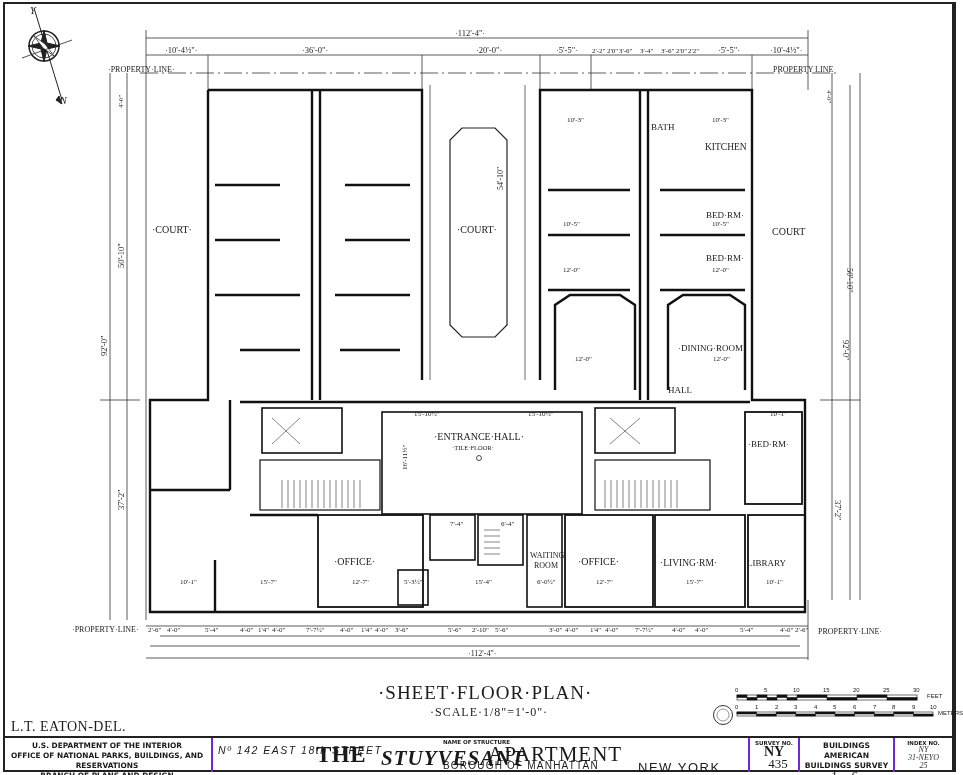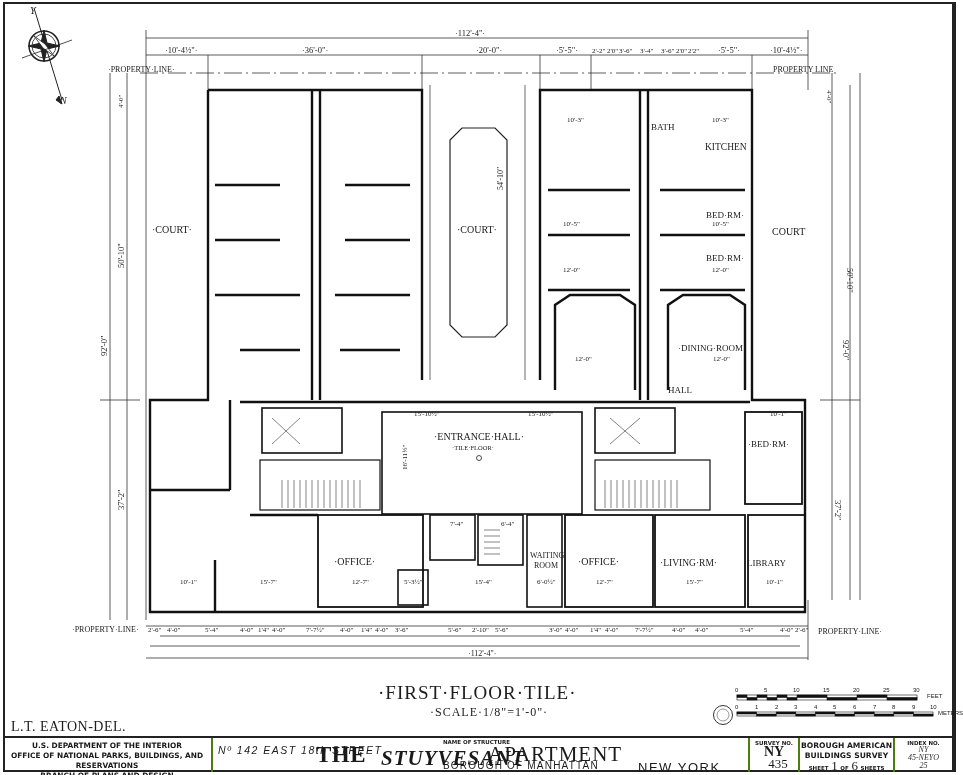--- a/index.html
+++ b/index.html
@@ -6,21 +6,21 @@
   body{width:963px;height:775px;position:relative;overflow:hidden;font-family:"Liberation Serif","DejaVu Serif",serif;color:#1a1a1a;}
   .sheet{position:absolute;left:0;top:0;width:963px;height:775px;}
   .frame{position:absolute;left:3px;top:2px;width:953px;height:770px;border:2px solid #222;border-right:4px solid #222;box-sizing:border-box;}
   svg.plan{position:absolute;left:0;top:0;}
   .plan text{font-family:"Liberation Serif","DejaVu Serif",serif;fill:#222;}
   .lbl{position:absolute;font-family:"Liberation Serif","DejaVu Serif",serif;color:#1d1d1d;white-space:nowrap;}
   .title-main{left:378px;top:682px;font-size:19px;letter-spacing:1px;}
   .title-scale{left:430px;top:705px;font-size:12px;letter-spacing:1px;}
   .delin{left:11px;top:719px;font-size:14px;letter-spacing:0.5px;font-family:"Liberation Serif",serif;}
   .tb{position:absolute;left:3px;top:736px;width:953px;height:36px;border-top:2px solid #222;display:flex;box-sizing:border-box;}
-  .tb .cell{border-right:2px solid #4d7c0f;box-sizing:border-box;position:relative;}
+  .tb .cell{border-right:2px solid #6d28d9;box-sizing:border-box;position:relative;}
   .agency{width:210px;text-align:center;font-family:"DejaVu Sans","Liberation Sans",sans-serif;font-weight:bold;font-size:7.4px;line-height:10px;padding-top:3px;}
   .name{width:537px;}
   .name .cap{position:absolute;left:230px;top:1px;font-family:"DejaVu Sans",sans-serif;font-weight:bold;font-size:5.5px;}
   .name .big1{position:absolute;left:103px;top:4px;font-size:23px;font-weight:bold;letter-spacing:0.5px;}
   .name .big2{position:absolute;left:168px;top:8px;font-size:21px;font-weight:bold;font-style:italic;letter-spacing:1px;}
   .name .big3{position:absolute;left:275px;top:4px;font-size:21px;font-weight:normal;letter-spacing:1px;}
   .name .addr{position:absolute;left:5px;top:6px;font-family:"Liberation Sans",sans-serif;font-size:10.5px;letter-spacing:1.5px;font-style:italic;}
   .name .boro{position:absolute;left:230px;top:22px;font-family:"Liberation Sans",sans-serif;font-size:10px;letter-spacing:1.2px;}
   .name .city{position:absolute;left:425px;top:22px;font-family:"Liberation Sans",sans-serif;font-size:13px;letter-spacing:1.5px;}
   .survey{width:50px;text-align:center;}
@@ -288,21 +288,21 @@
       <text x="575" y="361">12'-0"</text>
       <text x="713" y="361">12'-0"</text>
       <text x="563" y="272">12'-0"</text>
       <text x="712" y="272">12'-0"</text>
       <text x="563" y="226">10'-5"</text>
       <text x="712" y="226">10'-5"</text>
       <text x="770" y="416">10'-1"</text>
     </g>
   </svg>
 
-  <div class="lbl title-main">·FIRST·FLOOR·TILE·</div>
+  <div class="lbl title-main">·SHEET·FLOOR·PLAN·</div>
   <div class="lbl title-scale">·SCALE·1/8"=1'-0"·</div>
   <div class="lbl delin">L.T. EATON-DEL.</div>
 
   <div class="scalebar">
     <svg width="220" height="35" viewBox="0 0 220 35">
       <g fill="#111" stroke="#111" stroke-width="0.6">
         <rect x="2" y="8" width="180" height="5" fill="#fff"></rect>
         <rect x="2" y="8" width="10" height="2.5"></rect>
           <rect x="12" y="10.5" width="10" height="2.5"></rect>
         <rect x="22" y="8" width="10" height="2.5"></rect>
@@ -366,30 +366,30 @@
       <span class="addr">Nº 142 EAST 18th STREET</span>
       <span class="boro">BOROUGH OF MANHATTAN</span>
       <span class="city">NEW YORK CITY</span>
     </div>
     <div class="cell survey">
       <div class="cap">SURVEY NO.</div>
       <div class="v1">NY</div>
       <div class="v2">435</div>
     </div>
     <div class="cell habs">
-      <div>BOROUGH AMERICAN</div>
+      <div>BUILDINGS AMERICAN</div>
       <div>BUILDINGS SURVEY</div>
       <div>
         <span class="sh">SHEET</span>
         <span class="num">1</span>
         <span class="sh">OF</span>
         <span class="num">6</span>
         <span class="sh">SHEETS</span>
       </div>
     </div>
     <div class="cell index">
       <div class="cap">INDEX NO.</div>
       <div class="hw">NY</div>
-      <div class="hw">45-NEYO</div>
+      <div class="hw">31-NEYO</div>
       <div class="hw">25</div>
     </div>
   </div>
 </div>
 
 </body></html>

